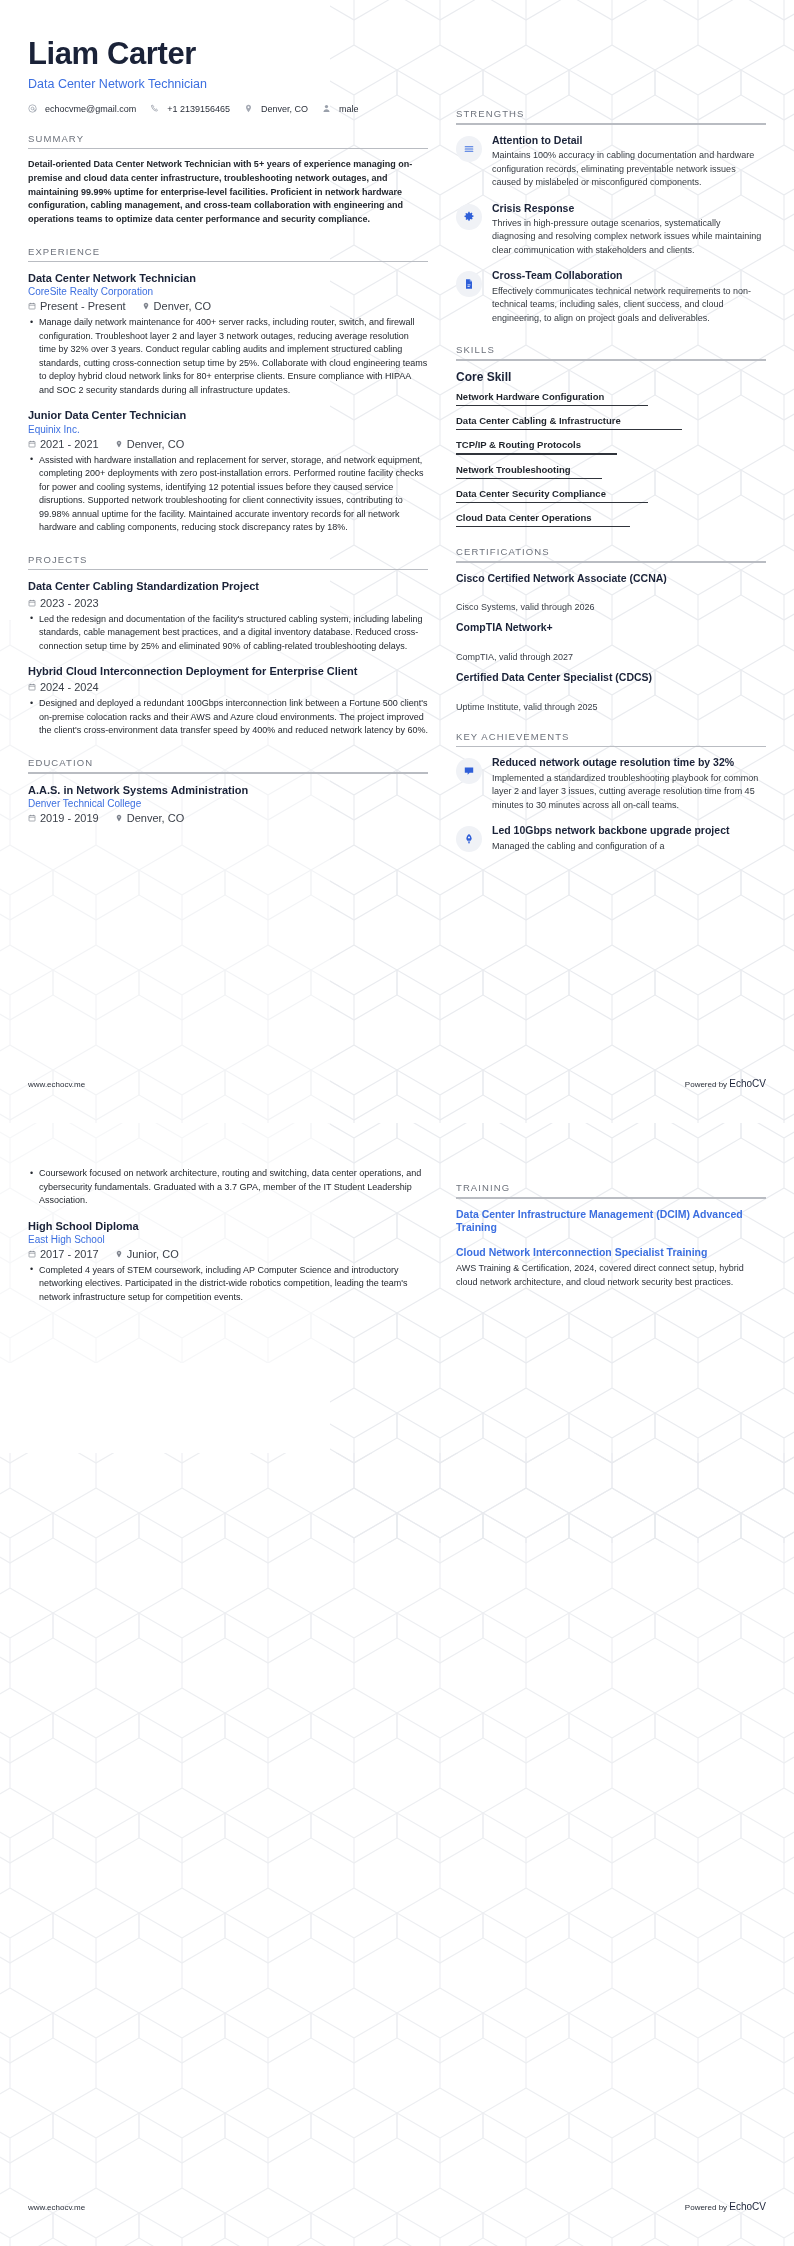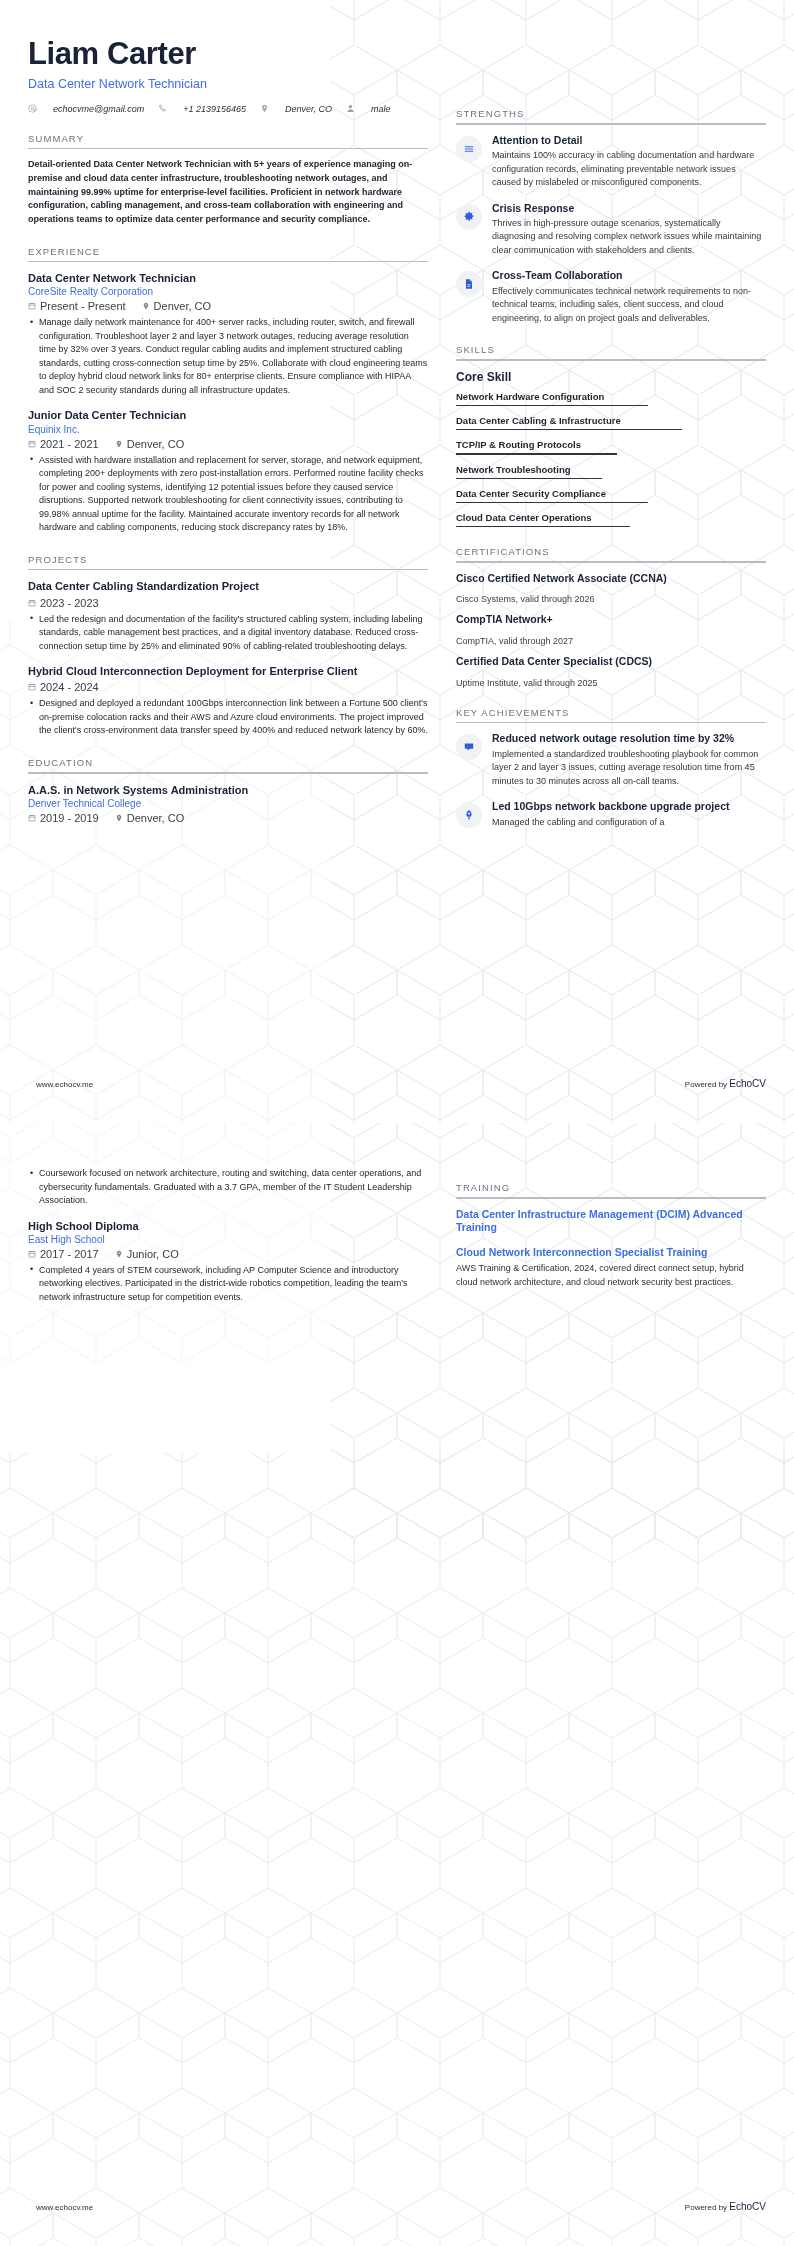--- a/index.html
+++ b/index.html
@@ -55,21 +55,21 @@
   }
   .contact-row {
     display: flex;
     flex-wrap: wrap;
     align-items: center;
     gap: 14px;
     margin-top: 13px;
     font-size: 9px;
     color: #2a2f3a;
   }
-  .contact-item { display: flex; align-items: center; gap: 16px; font-style: italic; }
+  .contact-item { display: flex; align-items: center; gap: 8px; }
   .contact-item .ci { color: #9aa0ab; display: inline-flex; }
   .contact-item svg { display: block; }
 
   
   .section { margin-top: 19px; }
   .section-title {
     font-size: 9.5px;
     letter-spacing: 1.1px;
     color: #6d727c;
     font-weight: 400;
@@ -178,42 +178,42 @@
   .cert { margin-bottom: 9px; }
   .cert-name {
     font-size: 10.5px;
     font-weight: 700;
     color: #1a2238;
     line-height: 1.3;
   }
   .cert-sub {
     font-size: 9px;
     color: #3b4049;
-    margin-top: 9px;
+    margin-top: 17px;
   }
 
   
   .training { margin-bottom: 11px; }
   .training-name {
     font-size: 10.5px;
     font-weight: 600;
     color: #3c6fe0;
     line-height: 1.32;
   }
   .training-desc {
     font-size: 9px;
     line-height: 1.5;
     color: #2b3038;
     margin-top: 2px;
   }
 
   
   .page-footer {
     position: absolute;
-    left: 8px; right: 0;
+    left: 0; right: 0;
     bottom: 34px;
     padding: 0 28px;
     display: flex;
     justify-content: space-between;
     align-items: baseline;
     z-index: 2;
   }
   .footer-url { font-size: 8px; color: #2a2f3a; }
   .footer-brand { font-size: 8px; color: #2a2f3a; }
   .footer-brand b { font-size: 10px; font-weight: 400; color: #1a2238; }

